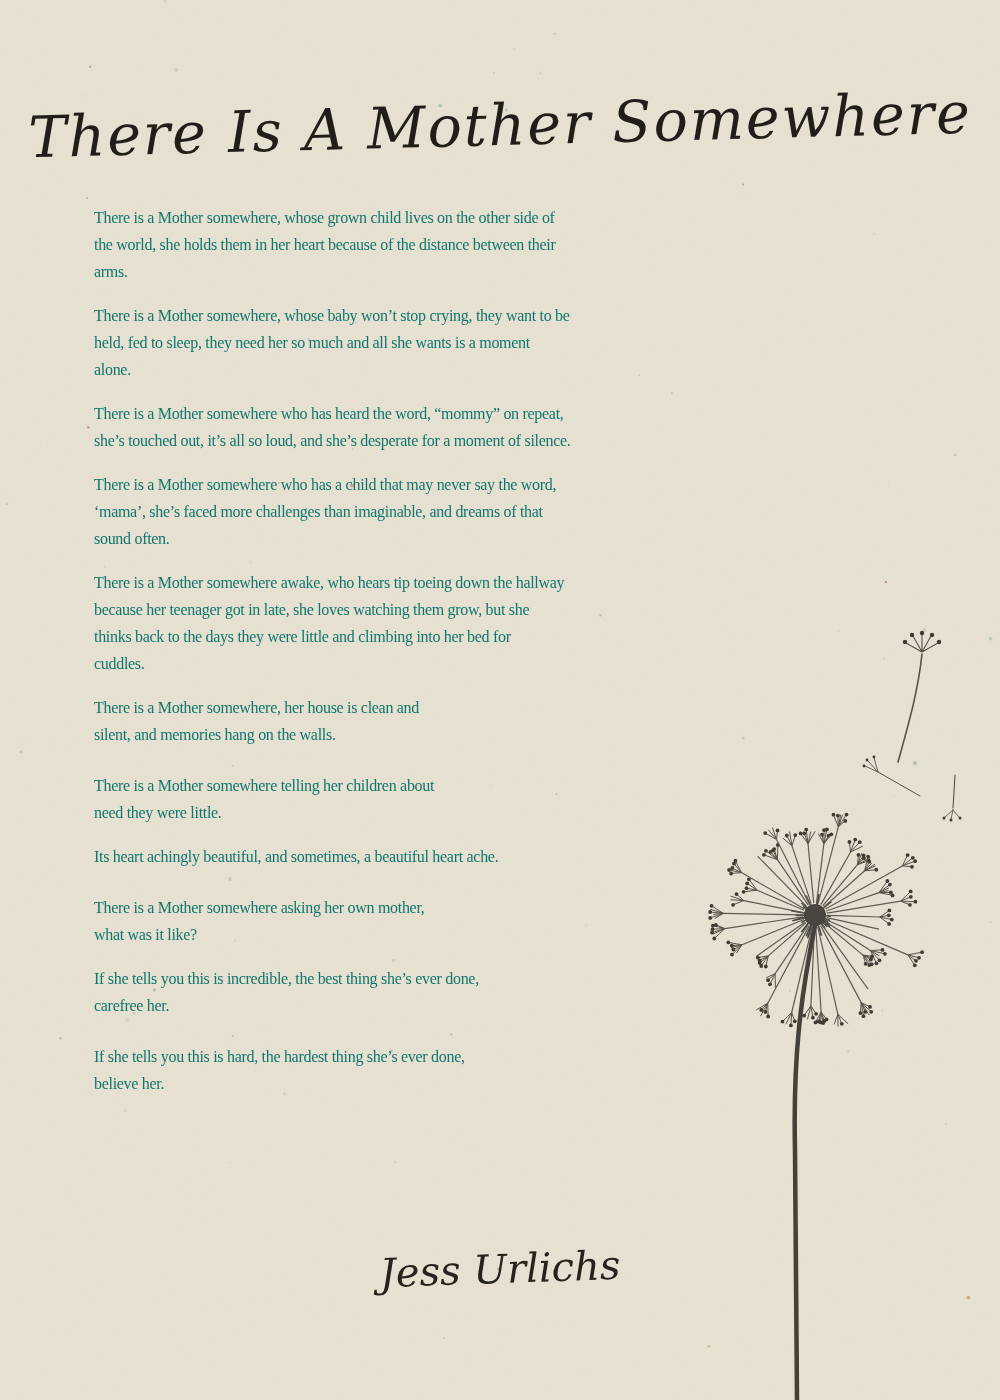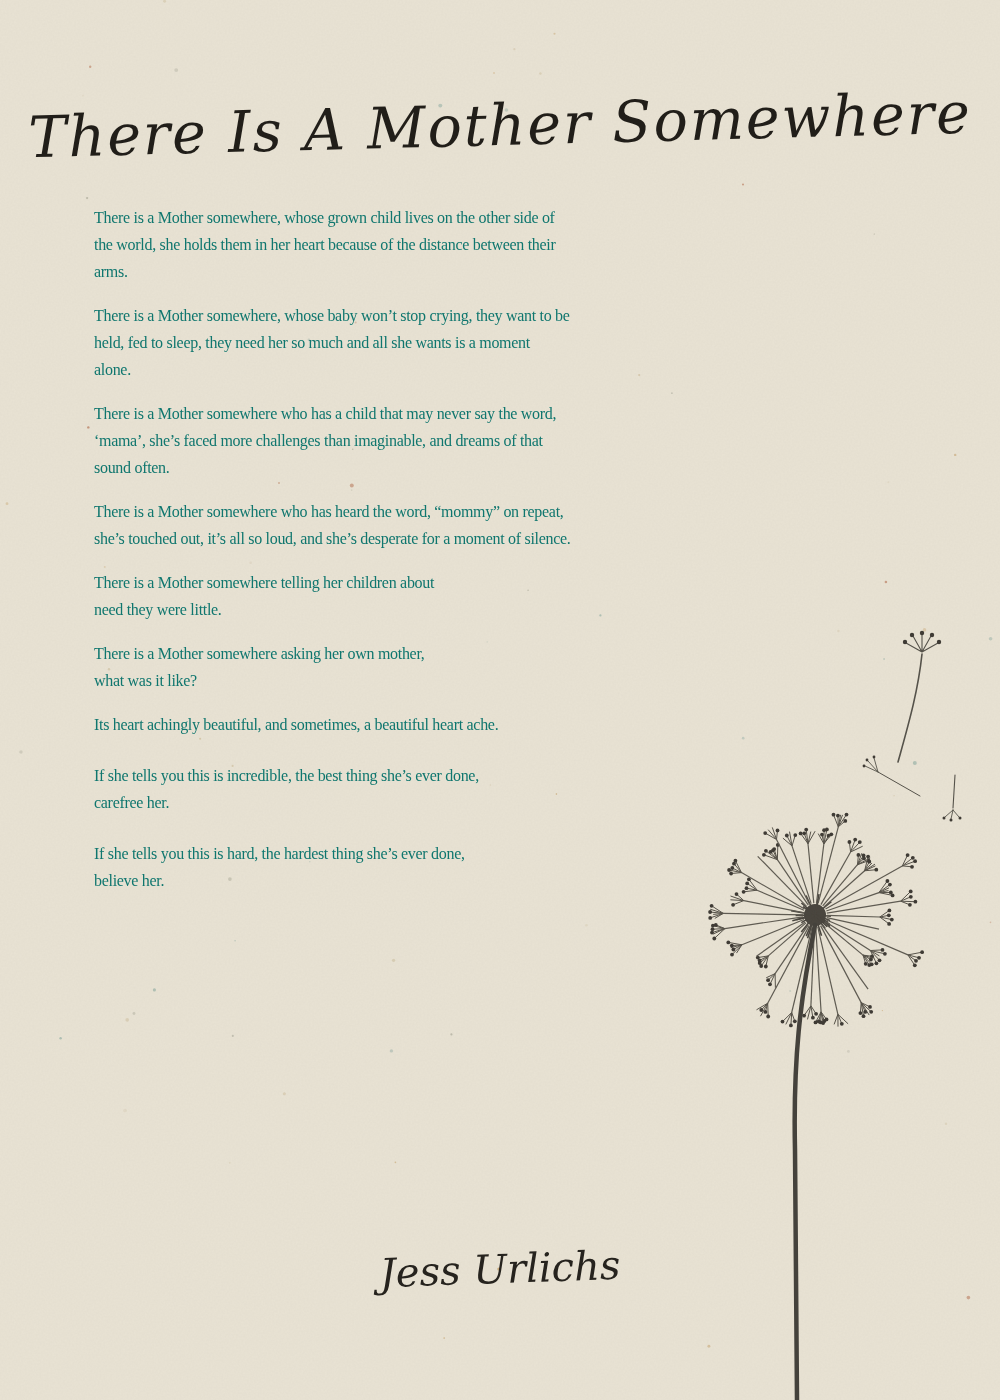--- a/index.html
+++ b/index.html
@@ -118,30 +118,36 @@
 
   <h1 class="title">There Is A Mother Somewhere</h1>
 
   <div class="poem">
     <p class="stanza">There is a Mother somewhere, whose grown child lives on the other side of
 the world, she holds them in her heart because of the distance between their
 arms.</p>
     <p class="stanza">There is a Mother somewhere, whose baby won’t stop crying, they want to be
 held, fed to sleep, they need her so much and all she wants is a moment
 alone.</p>
+    <p class="stanza">There is a Mother somewhere who has heard the word, “mommy” on repeat,
+she’s touched out, it’s all so loud, and she’s desperate for a moment of silence.</p>
     <p class="stanza">There is a Mother somewhere who has a child that may never say the word,
 ‘mama’, she’s faced more challenges than imaginable, and dreams of that
 sound often.</p>
-    <p class="stanza">There is a Mother somewhere who has heard the word, “mommy” on repeat,
-she’s touched out, it’s all so loud, and she’s desperate for a moment of silence.</p>
+    <p class="stanza">There is a Mother somewhere awake, who hears tip toeing down the hallway
+because her teenager got in late, she loves watching them grow, but she
+thinks back to the days they were little and climbing into her bed for
+cuddles.</p>
+    <p class="stanza gap-lg">There is a Mother somewhere, her house is clean and
+silent, and memories hang on the walls.</p>
     <p class="stanza">There is a Mother somewhere telling her children about
 need they were little.</p>
+    <p class="stanza gap-lg">Its heart achingly beautiful, and sometimes, a beautiful heart ache.</p>
     <p class="stanza">There is a Mother somewhere asking her own mother,
 what was it like?</p>
-    <p class="stanza gap-lg">Its heart achingly beautiful, and sometimes, a beautiful heart ache.</p>
     <p class="stanza gap-lg">If she tells you this is incredible, the best thing she’s ever done,
 carefree her.</p>
     <p class="stanza">If she tells you this is hard, the hardest thing she’s ever done,
 believe her.</p>
   </div>
 
   <div class="signature">Jess Urlichs</div>
 
   <svg class="dandelion" viewBox="0 0 340 800">
     <g id="dandelion-head">

